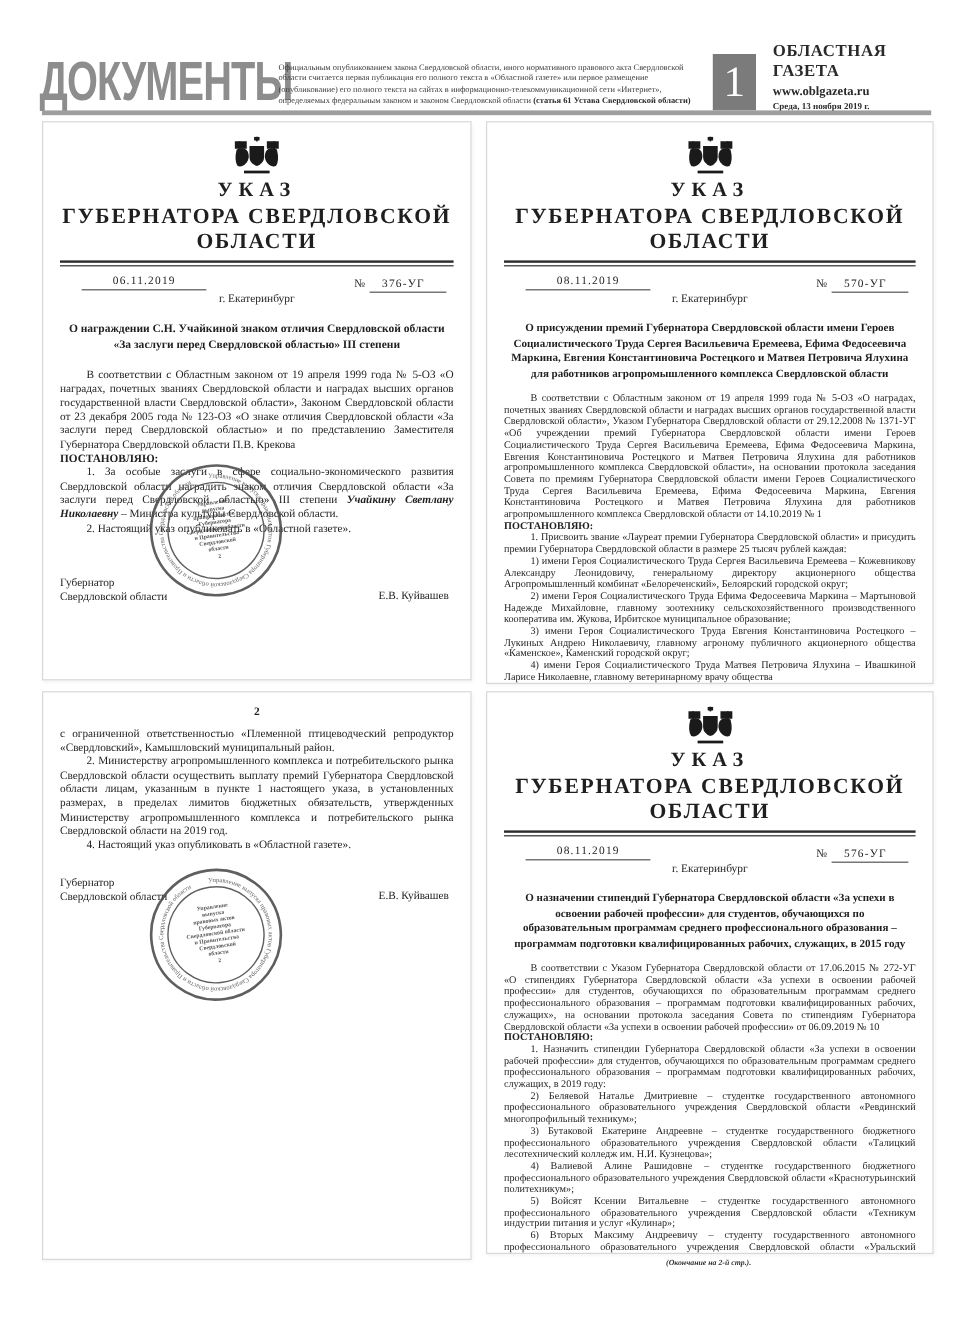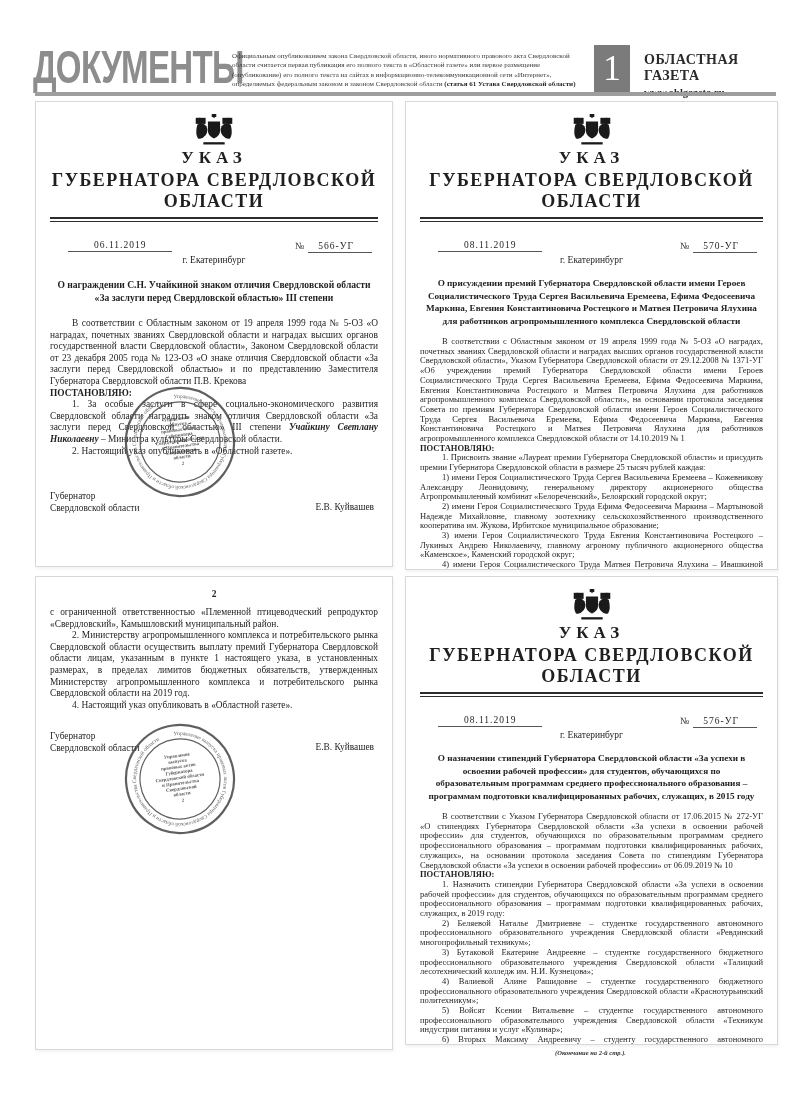--- a/index.html
+++ b/index.html
@@ -8,35 +8,35 @@
 
   
   .masthead-title{position:absolute;left:33px;top:44px;width:270px;
       font-family:"Liberation Sans",sans-serif;font-weight:800;font-size:46px;line-height:46px;
       color:#8d8d8d;letter-spacing:-1px;transform:scaleX(0.72);transform-origin:left top;white-space:nowrap;}
   .legal-note{position:absolute;left:232px;top:52px;width:358px;font-size:7px;line-height:9.3px;
       color:#3c3c3c;text-align:left;}
   .legal-note b{color:#2a2a2a;}
   .page-num-box{position:absolute;left:594px;top:45px;width:36px;height:47px;background:#7b7b7b;
       color:#ffffff;font-size:36px;line-height:47px;text-align:center;}
-  .edition{position:absolute;left:644px;top:52px;width:140px;color:#2a2a2a;}
+  .edition{position:absolute;left:644px;top:36px;width:140px;color:#2a2a2a;}
   .edition .paper{font-size:14px;font-weight:700;letter-spacing:0.5px;}
   .edition .site{font-size:10.5px;font-weight:700;margin-top:3px;}
   .edition .idate{font-size:7.5px;font-weight:700;margin-top:2px;}
   .head-rule{position:absolute;left:35px;top:92px;width:741px;height:4px;background:#9e9e9e;}
 
   
   .doc{position:absolute;background:#fff;border:1px solid #d8d8d8;box-shadow:1px 2px 3px rgba(0,0,0,0.05);
        overflow:hidden;}
   .doc-inner{padding:10px 14px 0 14px;position:relative;}
   .crest{display:block;margin:2px auto 0 auto;}
   .kind{ text-align:center;font-weight:700;font-size:17px;letter-spacing:5px;margin-top:2px;}
   .org{  text-align:center;font-weight:700;font-size:18px;letter-spacing:1.5px;margin-top:2px;}
   .dbl-rule{margin-top:5px;border-top:2.5px solid #2c2c2c;border-bottom:1px solid #2c2c2c;height:2px;}
-  .meta{display:flex;justify-content:space-between;align-items:center;margin-top:18px;font-size:9.5px;}
+  .meta{display:flex;justify-content:space-between;align-items:flex-end;margin-top:8px;font-size:9.5px;}
   .meta .d{border-bottom:1px solid #555;padding:0 26px 1px 26px;margin-left:18px;letter-spacing:1px;}
   .meta .n{margin-right:6px;}
   .meta .num{border-bottom:1px solid #555;padding:0 18px 1px 10px;margin-left:4px;letter-spacing:1px;}
   .city{text-align:center;font-size:9.5px;margin-top:3px;}
   .doc-title{text-align:center;font-weight:700;margin:14px 6px 0 6px;}
   .body p{margin:0;text-align:justify;text-indent:22px;}
   .body p.noind{text-indent:0;}
   .resolve-word{font-weight:700;text-indent:22px;}
   .pg-no{text-align:center;font-weight:700;font-size:9.5px;margin-top:2px;}
 
@@ -95,21 +95,21 @@
           <path d="M8,14 q8,-4 12,2 q3,6 -1,12 q-5,6 -10,4 q-4,-6 -1,-18 z"></path>
           <path d="M52,14 q-8,-4 -12,2 q-3,6 1,12 q5,6 10,4 q4,-6 1,-18 z"></path>
           <rect x="16" y="37" width="28" height="3"></rect>
         </g>
       </svg>
       <div class="kind">УКАЗ</div>
       <div class="org">ГУБЕРНАТОРА СВЕРДЛОВСКОЙ ОБЛАСТИ</div>
       <div class="dbl-rule"></div>
       <div class="meta">
         <span class="d">06.11.2019</span>
-        <span class="n"><span>№</span><span class="num">566-УГ</span></span>
+        <span class="n"><span>№</span><span class="num">376-УГ</span></span>
       </div>
       <div class="city">г. Екатеринбург</div>
       <div class="doc-title">О награждении С.Н. Учайкиной знаком отличия Свердловской области «За заслуги перед Свердловской областью» III степени</div>
       <div class="body">
         <p>В соответствии с Областным законом от 19 апреля 1999 года № 5-ОЗ «О наградах, почетных званиях Свердловской области и наградах высших органов государственной власти Свердловской области», Законом Свердловской области от 23 декабря 2005 года № 123-ОЗ «О знаке отличия Свердловской области «За заслуги перед Свердловской областью» и по представлению Заместителя Губернатора Свердловской области П.В. Крекова</p>
         <p class="resolve-word noind">ПОСТАНОВЛЯЮ:</p>
         <p><span>1. За особые заслуги в сфере социально-экономического развития Свердловской области наградить знаком отличия Свердловской области «За заслуги перед Свердловской областью» III степени </span><b><i>Учайкину Светлану Николаевну</i></b><span> – Министра культуры Свердловской области.</span></p>
         <p>2. Настоящий указ опубликовать в «Областной газете».</p>
       </div>
       <div class="sig">

